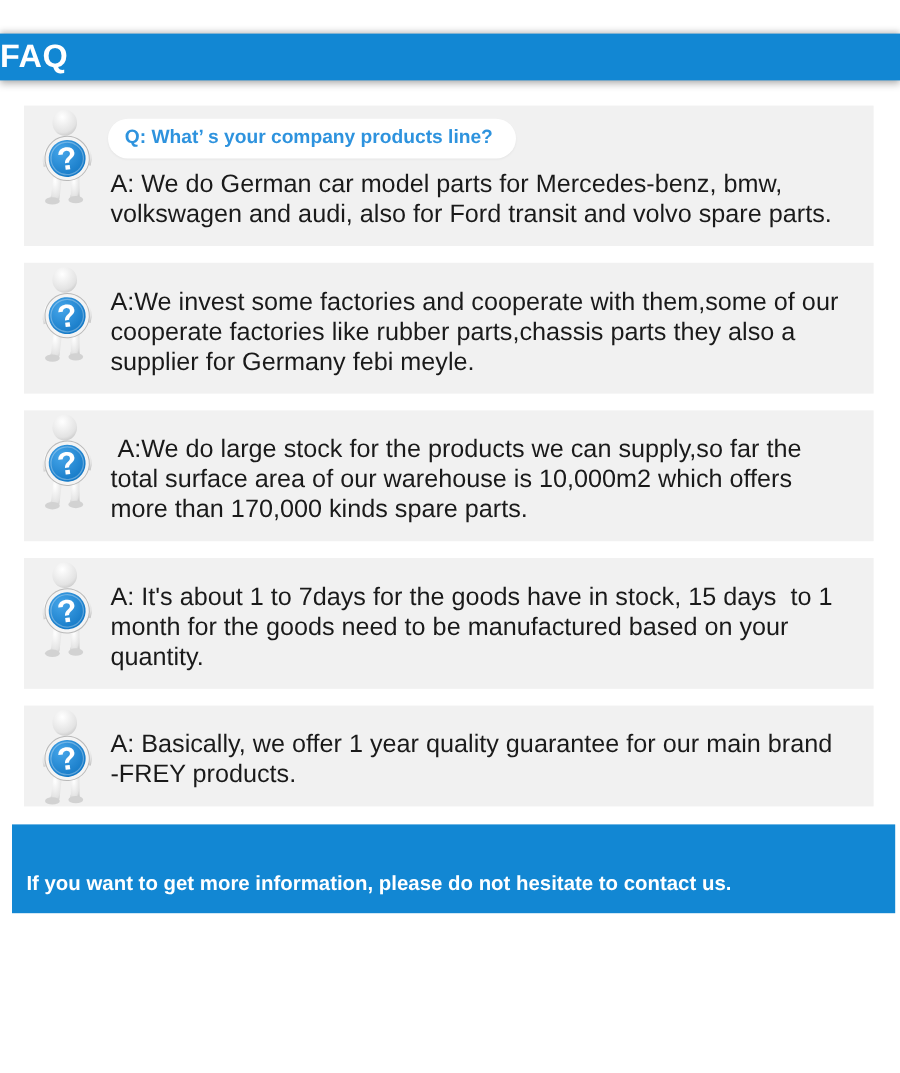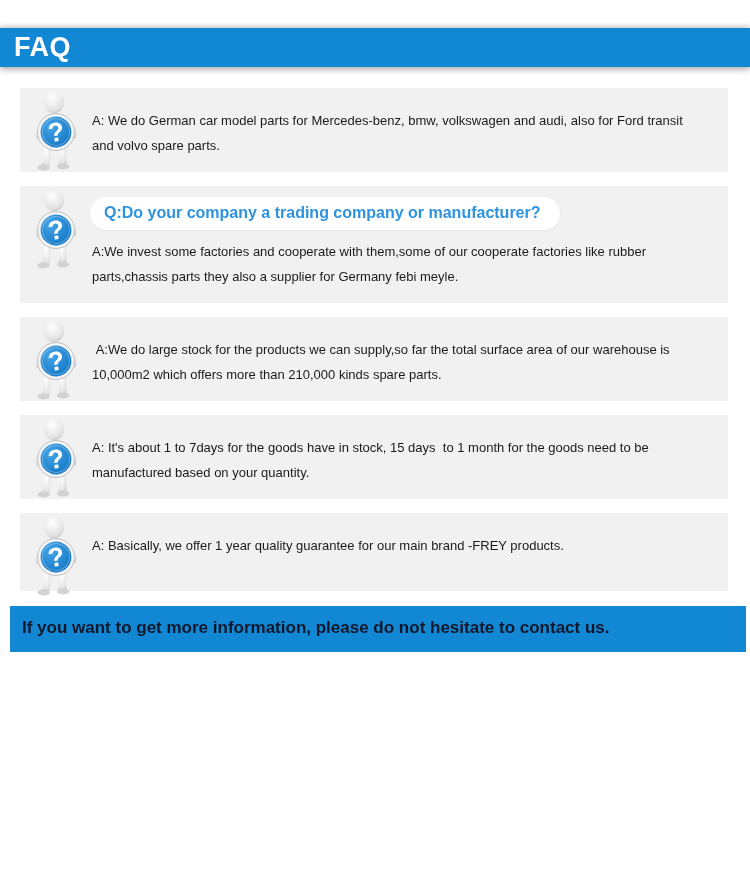--- a/index.html
+++ b/index.html
@@ -19,21 +19,20 @@
     background:#1287d3;
     display:flex;
     align-items:center;
     box-shadow:0 -2px 5px rgba(0,0,0,0.18), 0 3px 6px rgba(0,0,0,0.28);
   }
   .header-title {
     color:#ffffff;
     font-size:27px;
     font-weight:700;
     letter-spacing:0.5px;
-    padding-left:14px;
   }
   
   .faq-list { margin-top:21px; }
   .faq-card {
     position:relative;
     margin:0 22px 14px 20px;
     background:#f1f1f1;
     padding:11px 24px 14px 70px;
     min-height:78px;
   }
@@ -54,37 +53,38 @@
   }
   .q-text {
     color:#2e93de;
     font-size:16px;
     font-weight:700;
     white-space:pre-wrap;
   }
   .answer {
     margin-top:9px;
     padding-left:2px;
-    font-size:13px;
+    font-size:21px;
     color:#1a1a1a;
     line-height:25px;
     white-space:pre-wrap;
   }
   
   .footer-banner {
     margin:15px 4px 0 10px;
     background:#1287d3;
     padding:9px 16px 12px 12px;
   }
   .footer-line {
-    color:#0f172a;
+    color:#ffffff;
     font-size:17px;
     font-weight:700;
     line-height:25px;
     white-space:pre-wrap;
+    margin-top:28px;
   }
   .bottom-space { height:38px; }
 </style>
 </head>
 <body>
 
 <div class="header-bar">
   <span class="header-title">FAQ</span>
 </div>
 
@@ -113,20 +113,23 @@
         <ellipse cx="15" cy="74.5" rx="6" ry="3" fill="#d2d2d2"></ellipse>
         <ellipse cx="34" cy="73.5" rx="6" ry="3" fill="#d2d2d2"></ellipse>
         <g transform="rotate(-8 27 40)">
           <circle cx="27" cy="40" r="18" fill="#f4f4f4" stroke="#b9b9b9" stroke-width="0.8"></circle>
           <circle cx="27" cy="40" r="15" fill="url(#gBadge0)"></circle>
           <circle cx="27" cy="40" r="13.2" fill="none" stroke="rgba(255,255,255,0.3)" stroke-width="1"></circle>
           <text x="27" y="49" text-anchor="middle" font-size="26" font-weight="bold" fill="#ffffff" font-family="Liberation Sans, sans-serif">?</text>
         </g>
       </svg>
     </span>
+    <div class="bubble">
+      <span class="q-text">Q: What’ s your company products line?</span>
+    </div>
     <div class="answer">A: We do German car model parts for Mercedes-benz, bmw, volkswagen and audi, also for Ford transit and volvo spare parts.</div>
   </section>
 
   <section class="faq-card">
     <span class="figure-icon">
       <svg viewBox="0 0 56 78" width="58" height="80">
         <ellipse cx="25" cy="11" rx="10" ry="10.5" fill="url(#gBody0)"></ellipse>
         <path d="M13 29 Q25 20 39 27 L41 40 L11 40 Z" fill="url(#gBody0)"></path>
         <path d="M11 30 Q5 38 8 47 L14 45 Q10 37 13 31 Z" fill="url(#gBody0)"></path>
         <path d="M43 29 Q49 37 46 46 L40 44 Q44 37 41 30 Z" fill="url(#gBody0)"></path>
@@ -135,23 +138,20 @@
         <ellipse cx="15" cy="74.5" rx="6" ry="3" fill="#d2d2d2"></ellipse>
         <ellipse cx="34" cy="73.5" rx="6" ry="3" fill="#d2d2d2"></ellipse>
         <g transform="rotate(-8 27 40)">
           <circle cx="27" cy="40" r="18" fill="#f4f4f4" stroke="#b9b9b9" stroke-width="0.8"></circle>
           <circle cx="27" cy="40" r="15" fill="url(#gBadge0)"></circle>
           <circle cx="27" cy="40" r="13.2" fill="none" stroke="rgba(255,255,255,0.3)" stroke-width="1"></circle>
           <text x="27" y="49" text-anchor="middle" font-size="26" font-weight="bold" fill="#ffffff" font-family="Liberation Sans, sans-serif">?</text>
         </g>
       </svg>
     </span>
-    <div class="bubble">
-      <span class="q-text">Q:Do your company a trading company or manufacturer?</span>
-    </div>
     <div class="answer">A:We invest some factories and cooperate with them,some of our cooperate factories like rubber parts,chassis parts they also a supplier for Germany febi meyle.</div>
   </section>
 
   <section class="faq-card">
     <span class="figure-icon">
       <svg viewBox="0 0 56 78" width="58" height="80">
         <ellipse cx="25" cy="11" rx="10" ry="10.5" fill="url(#gBody0)"></ellipse>
         <path d="M13 29 Q25 20 39 27 L41 40 L11 40 Z" fill="url(#gBody0)"></path>
         <path d="M11 30 Q5 38 8 47 L14 45 Q10 37 13 31 Z" fill="url(#gBody0)"></path>
         <path d="M43 29 Q49 37 46 46 L40 44 Q44 37 41 30 Z" fill="url(#gBody0)"></path>
@@ -160,21 +160,21 @@
         <ellipse cx="15" cy="74.5" rx="6" ry="3" fill="#d2d2d2"></ellipse>
         <ellipse cx="34" cy="73.5" rx="6" ry="3" fill="#d2d2d2"></ellipse>
         <g transform="rotate(-8 27 40)">
           <circle cx="27" cy="40" r="18" fill="#f4f4f4" stroke="#b9b9b9" stroke-width="0.8"></circle>
           <circle cx="27" cy="40" r="15" fill="url(#gBadge0)"></circle>
           <circle cx="27" cy="40" r="13.2" fill="none" stroke="rgba(255,255,255,0.3)" stroke-width="1"></circle>
           <text x="27" y="49" text-anchor="middle" font-size="26" font-weight="bold" fill="#ffffff" font-family="Liberation Sans, sans-serif">?</text>
         </g>
       </svg>
     </span>
-    <div class="answer"> A:We do large stock for the products we can supply,so far the total surface area of our warehouse is 10,000m2 which offers more than 210,000 kinds spare parts.</div>
+    <div class="answer"> A:We do large stock for the products we can supply,so far the total surface area of our warehouse is 10,000m2 which offers more than 170,000 kinds spare parts.</div>
   </section>
 
   <section class="faq-card">
     <span class="figure-icon">
       <svg viewBox="0 0 56 78" width="58" height="80">
         <ellipse cx="25" cy="11" rx="10" ry="10.5" fill="url(#gBody0)"></ellipse>
         <path d="M13 29 Q25 20 39 27 L41 40 L11 40 Z" fill="url(#gBody0)"></path>
         <path d="M11 30 Q5 38 8 47 L14 45 Q10 37 13 31 Z" fill="url(#gBody0)"></path>
         <path d="M43 29 Q49 37 46 46 L40 44 Q44 37 41 30 Z" fill="url(#gBody0)"></path>
         <path d="M16 52 L23 52 L21 71 Q21 75 16 75 Q12 74 14 70 Z" fill="url(#gBody0)"></path>

